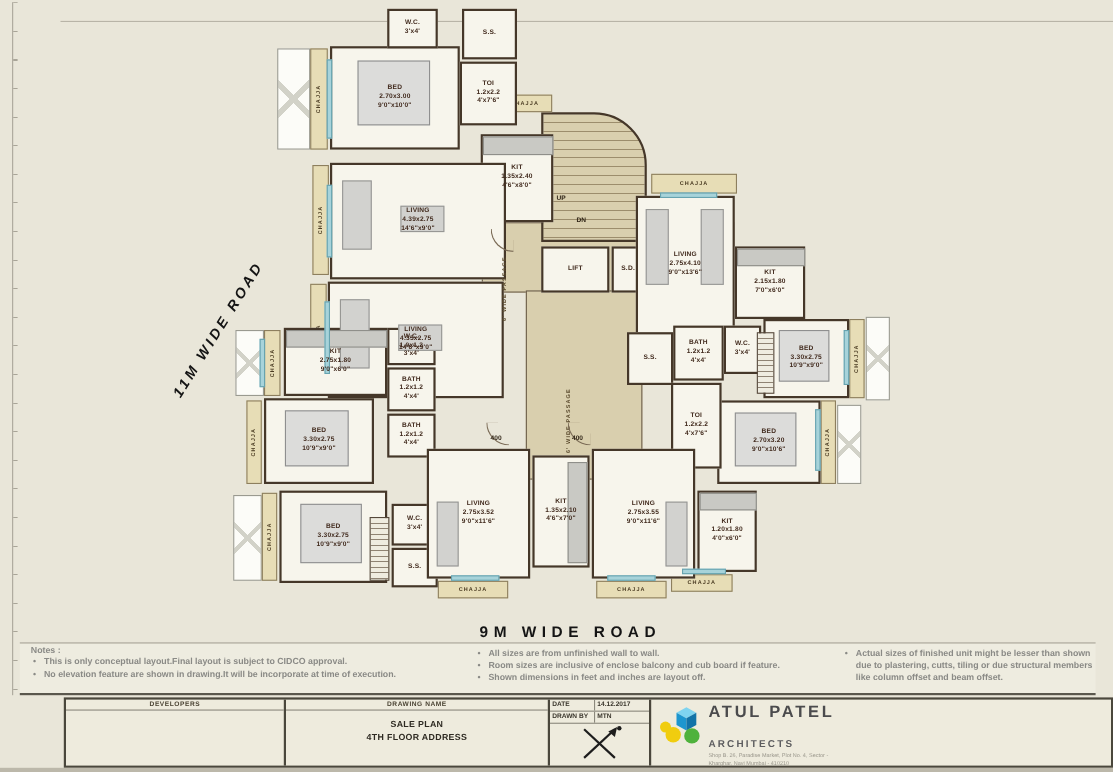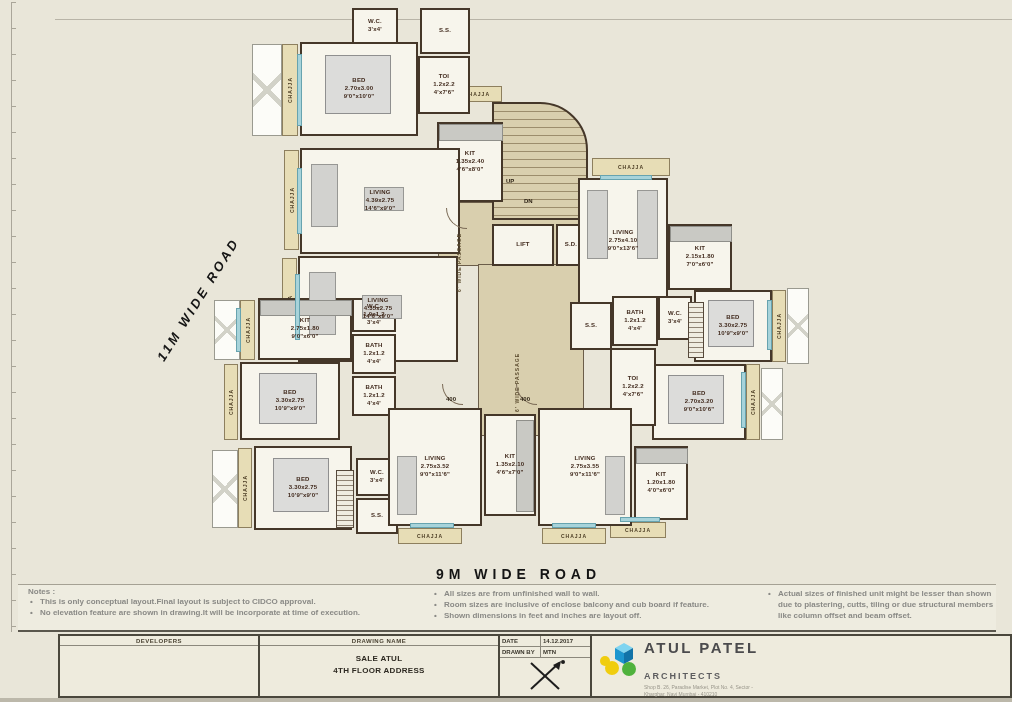--- a/index.html
+++ b/index.html
@@ -326,21 +326,21 @@
       </ul>
     </div>
   </div>
 
   <div class="tb">
     <div class="cell" style="width:200px">
       <div class="tbh">DEVELOPERS</div>
     </div>
     <div class="cell" style="width:240px">
       <div class="tbh">DRAWING NAME</div>
-      <div class="tbv" style="margin-top:8px">SALE ATUL</div>
+      <div class="tbv" style="margin-top:8px">SALE PLAN</div>
       <div class="tbv" style="margin-top:3px">4TH FLOOR ADDRESS</div>
     </div>
     <div class="cell" style="width:92px">
       <div class="daterow">
         <span class="k">DATE</span>
         <span class="v">14.12.2017</span>
       </div>
       <div class="daterow">
         <span class="k">DRAWN BY</span>
         <span class="v">MTN</span>

